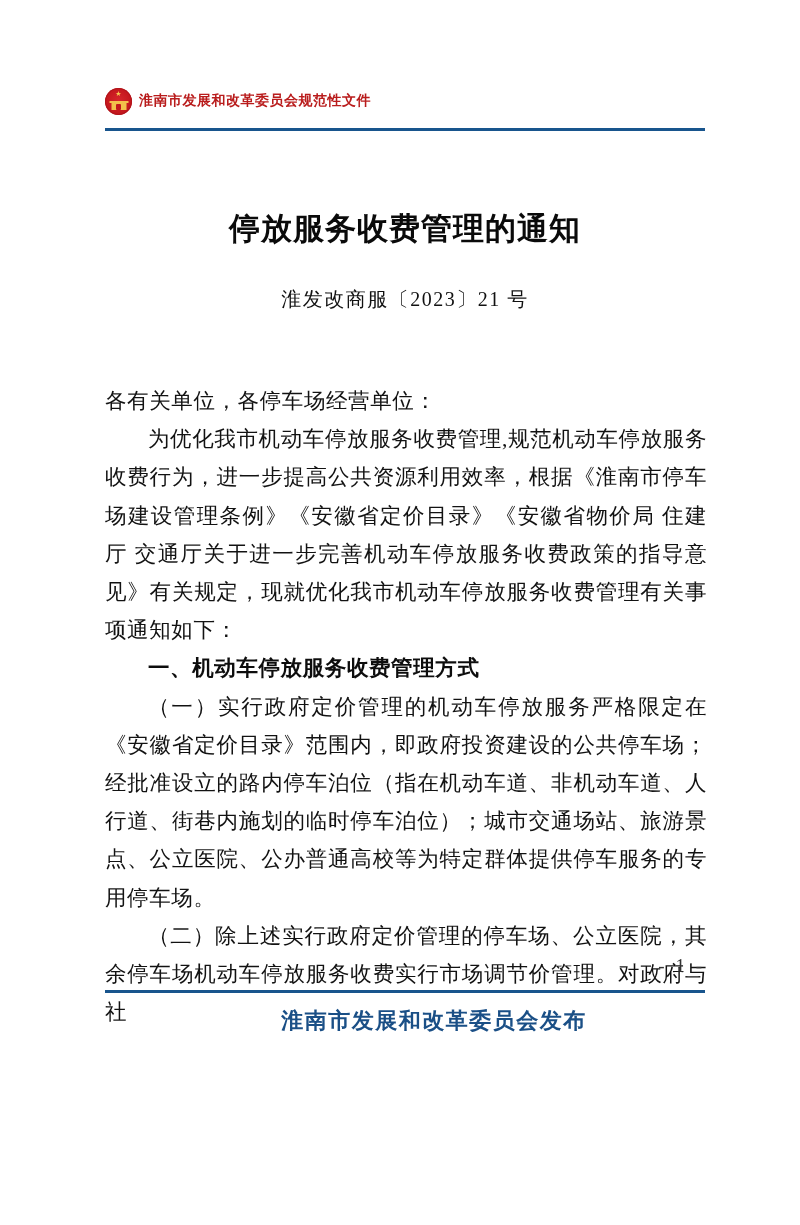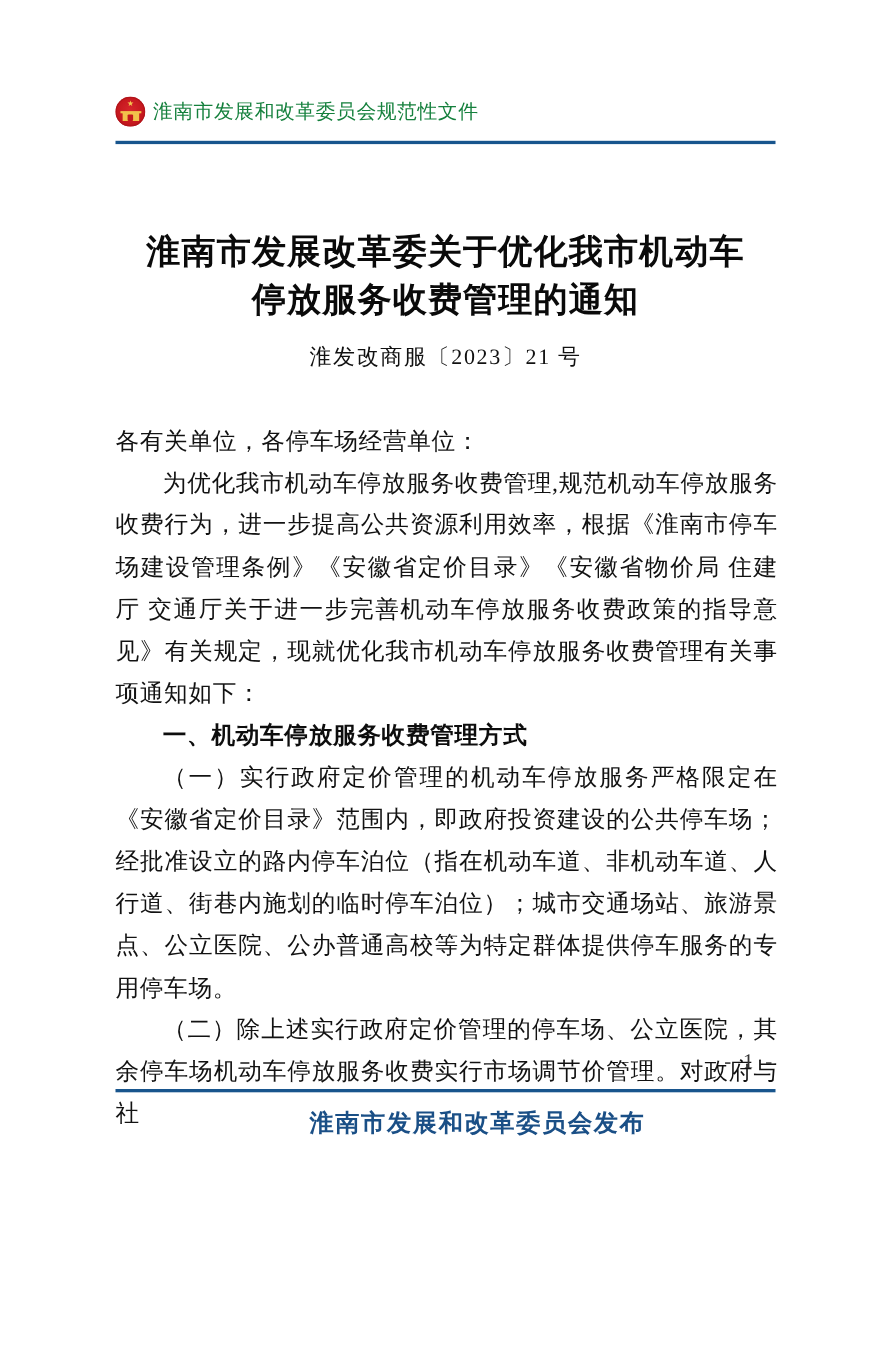--- a/index.html
+++ b/index.html
@@ -82,23 +82,23 @@
     top: 12%;
     width: 100%;
     text-align: center;
     font-size: 7px;
     line-height: 7px;
     color: #f4c850;
     letter-spacing: 0px;
   }
   .header-title {
     font-family: "Liberation Sans", "DejaVu Sans", sans-serif;
-    font-size: 18px;
-    font-weight: normal;
-    color: #15803d;
+    font-size: 14px;
+    font-weight: bold;
+    color: #b91c1c;
     letter-spacing: 0.5px;
     white-space: nowrap;
   }
 
   .rule-top {
     position: absolute;
     left: 105px;
     top: 128px;
     width: 600px;
     height: 3px;
@@ -124,21 +124,21 @@
   .doc-title-line {
     font-family: "Liberation Serif", "DejaVu Serif", serif;
     font-size: 31px;
     font-weight: bold;
     line-height: 44px;
     letter-spacing: 1px;
     color: #0a0a0a;
     white-space: nowrap;
   }
   .doc-number {
-    margin-top: 16px;
+    margin-top: 34px;
     font-family: "Liberation Serif", "DejaVu Serif", serif;
     font-size: 20px;
     line-height: 28px;
     letter-spacing: 1.5px;
     color: #111;
   }
 
   
   .body-block {
     position: absolute;
@@ -207,21 +207,20 @@
       <div class="stars">★</div>
       <div class="beam"></div>
       <div class="gate"></div>
     </div>
     <div class="header-title">淮南市发展和改革委员会规范性文件</div>
   </div>
 
   <div class="rule-top"></div>
 
   <div class="title-block">
-    <div class="doc-title-line">淮南市发展改革委关于优化我市机动车</div>
     <div class="doc-title-line">停放服务收费管理的通知</div>
     <div class="doc-number">淮发改商服〔2023〕21 号</div>
   </div>
 
   <div class="body-block">
     <p class="para">各有关单位，各停车场经营单位：</p>
     <p class="para indent">为优化我市机动车停放服务收费管理,规范机动车停放服务收费行为，进一步提高公共资源利用效率，根据《淮南市停车场建设管理条例》《安徽省定价目录》《安徽省物价局 住建厅 交通厅关于进一步完善机动车停放服务收费政策的指导意见》有关规定，现就优化我市机动车停放服务收费管理有关事项通知如下：</p>
     <p class="section-heading">一、机动车停放服务收费管理方式</p>
     <p class="para indent">（一）实行政府定价管理的机动车停放服务严格限定在《安徽省定价目录》范围内，即政府投资建设的公共停车场；经批准设立的路内停车泊位（指在机动车道、非机动车道、人行道、街巷内施划的临时停车泊位）；城市交通场站、旅游景点、公立医院、公办普通高校等为特定群体提供停车服务的专用停车场。</p>
     <p class="para indent">（二）除上述实行政府定价管理的停车场、公立医院，其余停车场机动车停放服务收费实行市场调节价管理。对政府与社</p>

